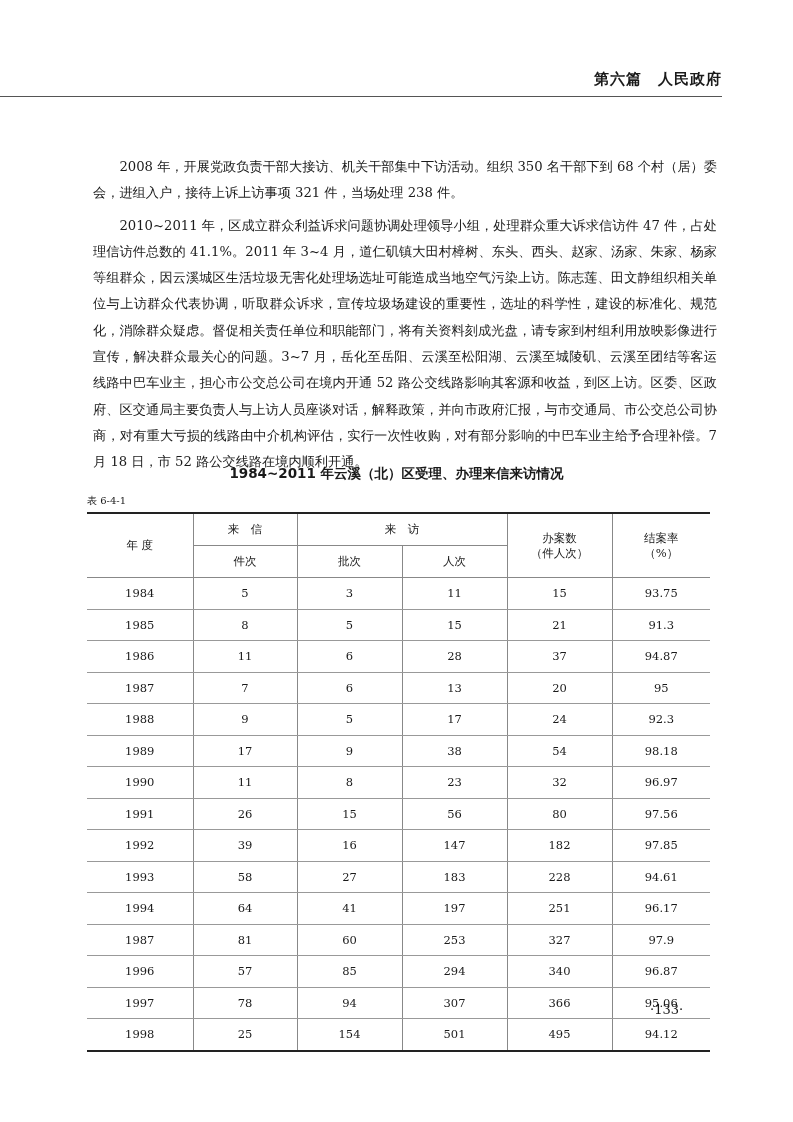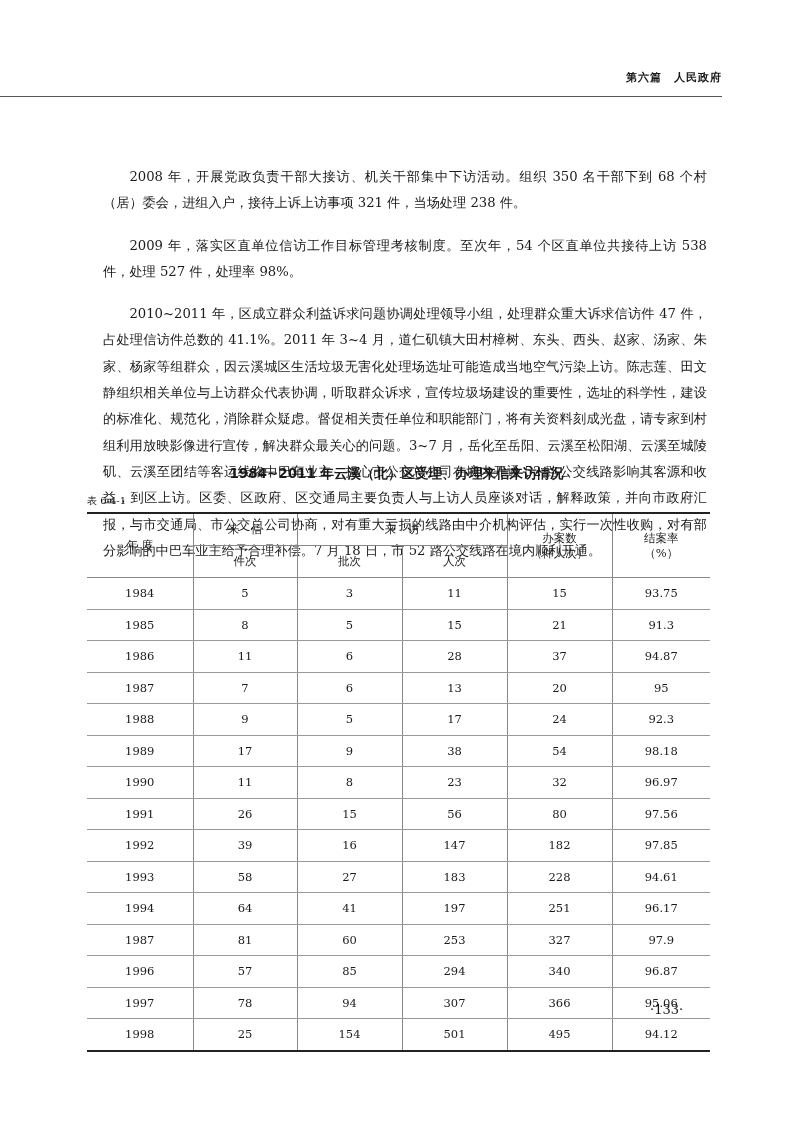--- a/index.html
+++ b/index.html
@@ -1,22 +1,22 @@
 <!DOCTYPE html>
 <html><head>
 <meta charset="utf-8">
 <style>
   html, body { margin:0; padding:0; background:#ffffff; }
   body { width:793px; height:1122px; position:relative; overflow:hidden;
          font-family:"DejaVu Serif","Liberation Serif",serif; color:#1a1a1a; }
   .header { position:absolute; left:0; top:66px; width:722px; height:30px; border-bottom:1px solid #555; }
   .header-title { position:absolute; right:0; top:4px; font-family:Liberation Sans, sans-serif;
-                  font-size:11px; font-weight:bold; letter-spacing:1px; word-spacing:10px; white-space:pre; }
+                  font-size:15px; font-weight:bold; letter-spacing:1px; word-spacing:10px; white-space:pre; }
   .body-text { position:absolute; left:87px; top:148px; width:636px; font-size:13.2px; line-height:26.3px; }
-  .body-text p { margin:16px; text-indent:2em; text-align:justify; }
+  .body-text p { margin:6px; text-indent:2em; text-align:justify; }
   .table-title { position:absolute; left:0; width:793px; top:465px; text-align:center;
                  font-family:"DejaVu Sans","Liberation Sans",sans-serif; font-size:13.5px; font-weight:bold; }
   .table-no { position:absolute; left:87px; top:494px; font-size:10px; }
   table.data { position:absolute; left:87px; top:512px; width:623px; border-collapse:collapse; font-size:11.5px; }
   table.data th, table.data td { text-align:center; border-left:1px solid #888; border-right:1px solid #888; }
   table.data th { font-weight:normal; height:29px; }
   table.data thead { border-top:2px solid #222; }
   table.data thead tr.h1 th { border-bottom:1px solid #888; }
   table.data thead tr.h2 th { border-bottom:1px solid #888; }
   table.data tbody td { height:28.5px; border-bottom:1px solid #999; }
@@ -27,21 +27,20 @@
 </style>
 </head>
 <body>
 
 <div class="header">
   <span class="header-title">第六篇　人民政府</span>
 </div>
 
 <div class="body-text">
   <p>2008 年，开展党政负责干部大接访、机关干部集中下访活动。组织 350 名干部下到 68 个村（居）委会，进组入户，接待上诉上访事项 321 件，当场处理 238 件。</p>
-  <p>2009 年，落实区直单位信访工作目标管理考核制度。至次年，54 个区直单位共接待上访 538 件，处理 527 件，处理率 98%。</p>
   <p>2010~2011 年，区成立群众利益诉求问题协调处理领导小组，处理群众重大诉求信访件 47 件，占处理信访件总数的 41.1%。2011 年 3~4 月，道仁矶镇大田村樟树、东头、西头、赵家、汤家、朱家、杨家等组群众，因云溪城区生活垃圾无害化处理场选址可能造成当地空气污染上访。陈志莲、田文静组织相关单位与上访群众代表协调，听取群众诉求，宣传垃圾场建设的重要性，选址的科学性，建设的标准化、规范化，消除群众疑虑。督促相关责任单位和职能部门，将有关资料刻成光盘，请专家到村组利用放映影像进行宣传，解决群众最关心的问题。3~7 月，岳化至岳阳、云溪至松阳湖、云溪至城陵矶、云溪至团结等客运线路中巴车业主，担心市公交总公司在境内开通 52 路公交线路影响其客源和收益，到区上访。区委、区政府、区交通局主要负责人与上访人员座谈对话，解释政策，并向市政府汇报，与市交通局、市公交总公司协商，对有重大亏损的线路由中介机构评估，实行一次性收购，对有部分影响的中巴车业主给予合理补偿。7 月 18 日，市 52 路公交线路在境内顺利开通。</p>
 </div>
 
 <div class="table-title">1984~2011 年云溪（北）区受理、办理来信来访情况</div>
 <div class="table-no">表 6-4-1</div>
 
 <table class="data">
   <colgroup>
     <col style="width:106px">
       <col style="width:104px">

